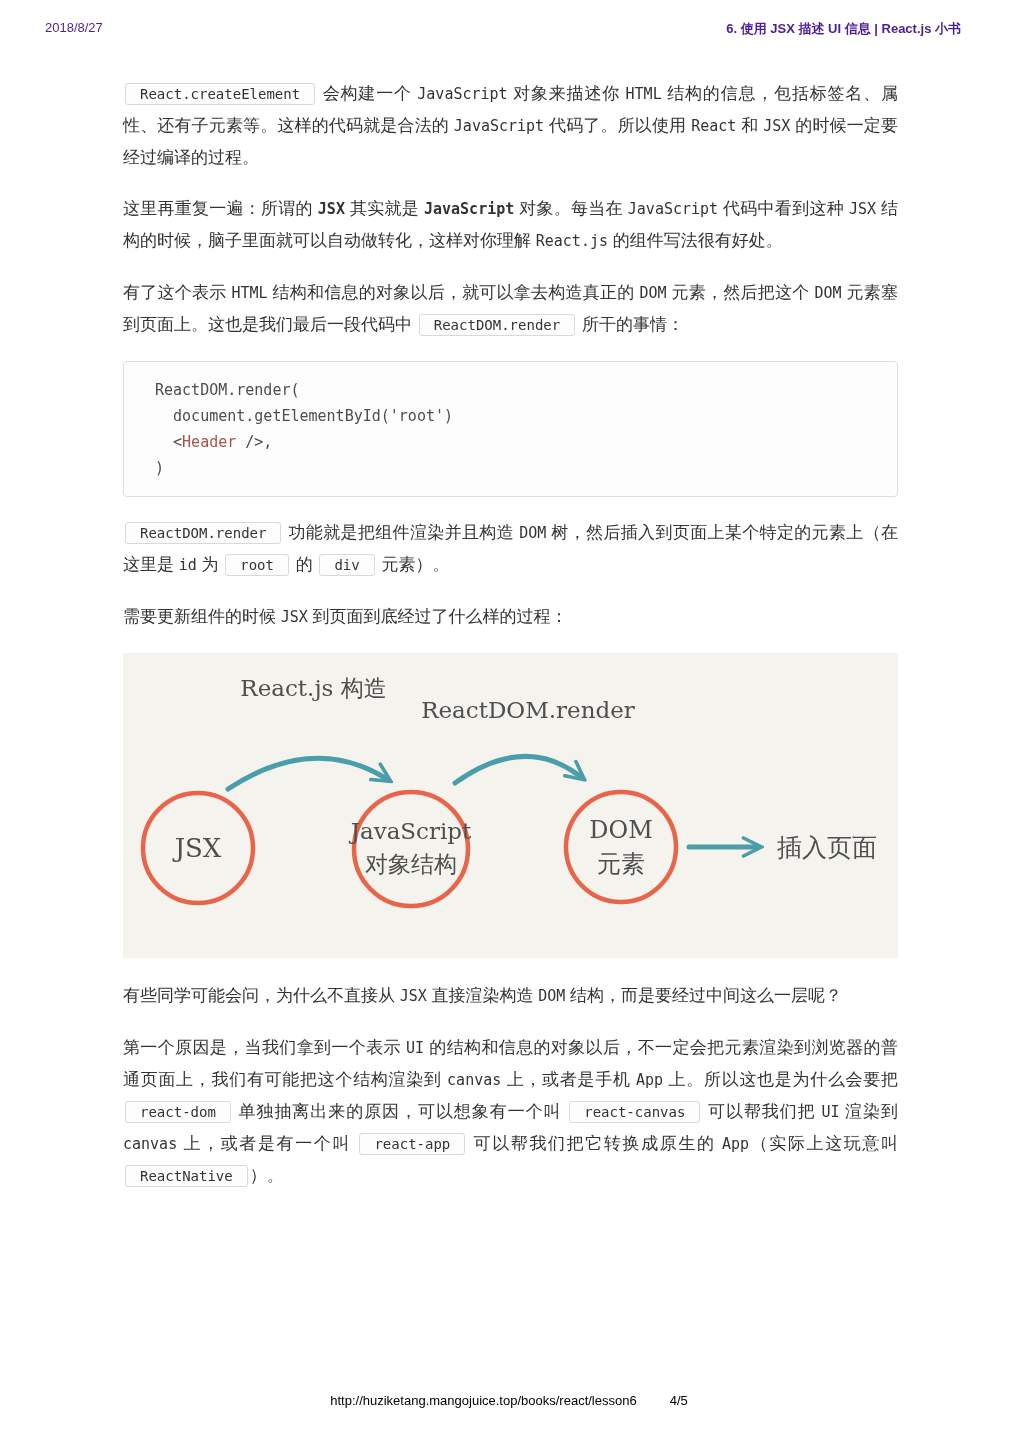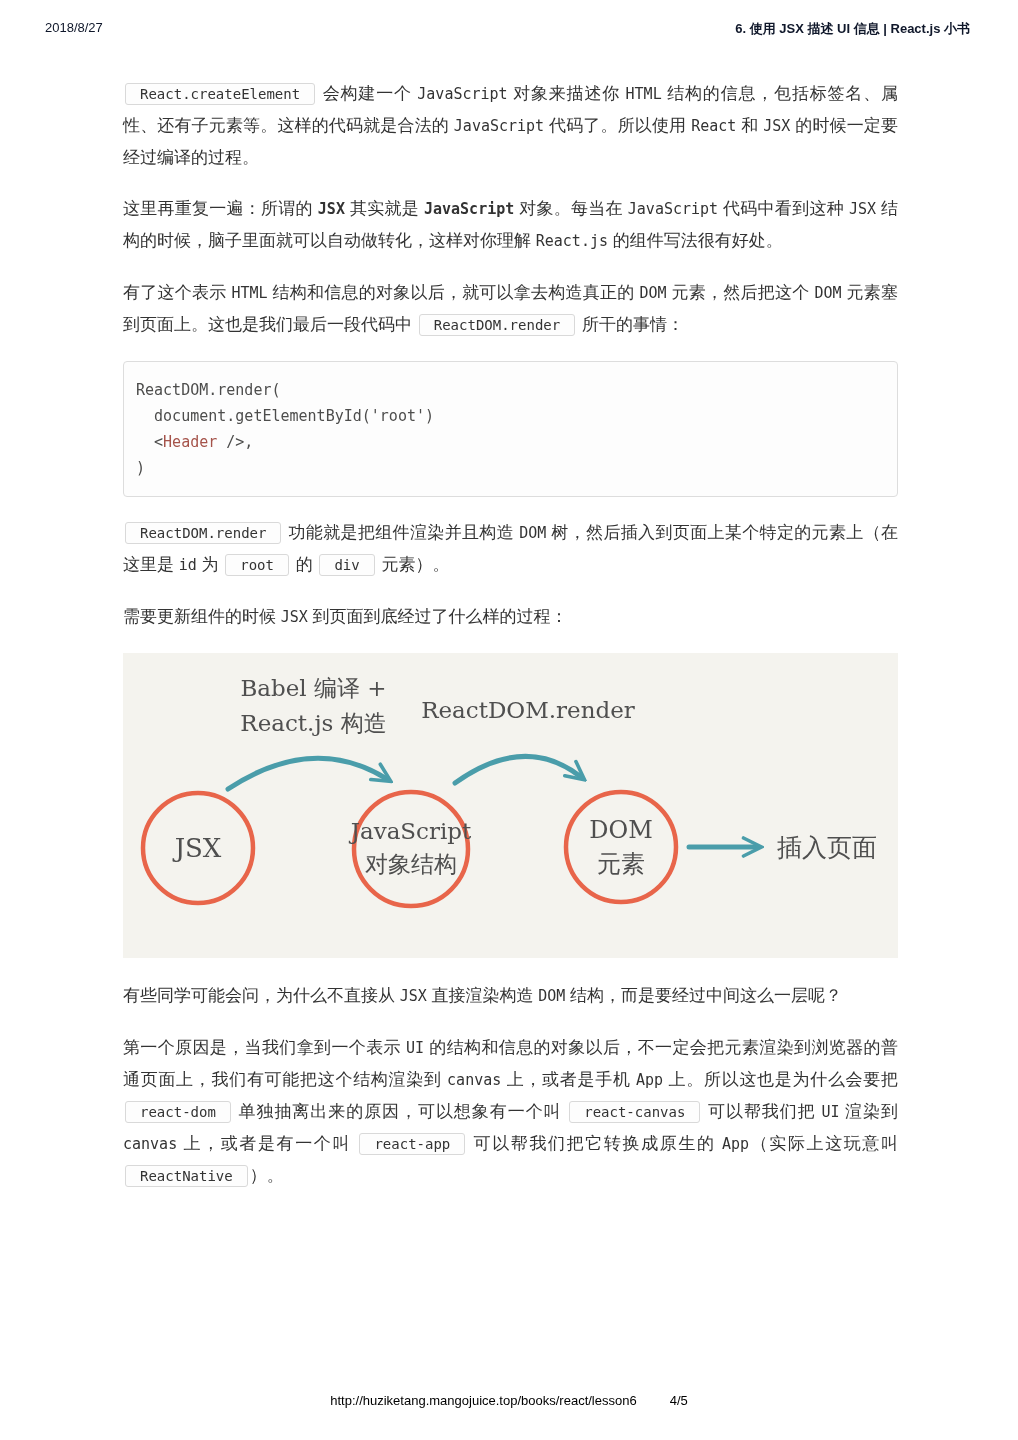--- a/index.html
+++ b/index.html
@@ -1,40 +1,40 @@
 <!DOCTYPE html>
 <html><head>
 <meta charset="utf-8">
 <style>
   html,body{margin:0;padding:0;background:#ffffff;}
   .page{position:relative;width:1018px;height:1440px;background:#ffffff;
         font-family:"Liberation Sans","DejaVu Sans",sans-serif;color:#333;overflow:hidden;}
 
   
-  .print-header{position:absolute;top:20px;left:45px;right:48px;height:18px;
-                font-size:13px;color:#0f172a;}
+  .print-header{position:absolute;top:20px;left:45px;right:57px;height:18px;
+                font-size:13px;color:#4c1d95;}
   .print-date{position:absolute;left:0;top:0;white-space:nowrap;}
   .print-title{position:absolute;left:0;right:0;text-align:right;white-space:nowrap;font-weight:bold;}
   .print-footer{position:absolute;left:45px;right:45px;top:1393px;
                 display:flex;justify-content:center;font-size:13px;color:#000;gap:33px;}
 
   
   .content{position:absolute;left:123px;top:78px;width:775px;}
   .para{margin:0 0 20px 0;font-size:17px;line-height:31px;color:#333;text-align:justify;}
   .run{white-space:pre-wrap;}
   .run.code,.run.codeb,.run.codebox,.run.plain,.run.tag{
       font-family:"DejaVu Sans Mono","Liberation Mono",monospace;}
   .run.code{font-size:15px;color:#333;}
   .run.codeb{font-size:15px;font-weight:bold;color:#333;}
   .run.codebox{font-size:14px;border:1px solid #d9d9d9;border-radius:3px;
                background:#fdfdfd;padding:2px 14px;margin:0 2px;color:#333;}
 
   
   .codeblock{box-sizing:border-box;border:1px solid #dddddd;border-radius:4px;
-             background:#fdfdfd;padding:15px 12px;margin:0 0 20px 0;width:775px;}
+             background:#fdfdfd;padding:15px 31px;margin:0 0 20px 0;width:775px;}
   .code-line{font-family:"DejaVu Sans Mono","Liberation Mono",monospace;
              font-size:15px;line-height:26px;white-space:pre;color:#4d4d4c;}
   .run.tag{color:#a5534a;}
 
   
   .diagram{position:relative;width:775px;height:305px;margin:0 0 22px 0;
            background:#f4f3ee;}
   .diagram-svg{position:absolute;left:0;top:0;}
   .node-circle{stroke:#e8654a;stroke-width:4.5;fill:none;}
   .arrow{stroke:#4a9daa;stroke-width:5;fill:none;stroke-linecap:round;}
@@ -83,21 +83,20 @@
         </defs>
         <circle class="node-circle" cx="75" cy="195" r="55"></circle>
         <circle class="node-circle" cx="288" cy="196" r="57"></circle>
         <circle class="node-circle" cx="498" cy="194" r="55"></circle>
         <path class="arrow" d="M105,136 Q190,80 264,126" marker-end="url(#arrowhead)"></path>
         <path class="arrow" d="M332,130 Q402,80 458,124" marker-end="url(#arrowhead)"></path>
         <path class="arrow" d="M566,194 L634,194" marker-end="url(#arrowhead)"></path>
       </svg>
 
       <div class="dlabel babel">
-        <div>Babel 编译 +</div>
         <div>React.js 构造</div>
       </div>
       <div class="dlabel rdr">ReactDOM.render</div>
 
       <div class="dnode n1">
         <span>JSX</span>
       </div>
       <div class="dnode n2">
         <span>JavaScript</span>
         <span>对象结构</span>

